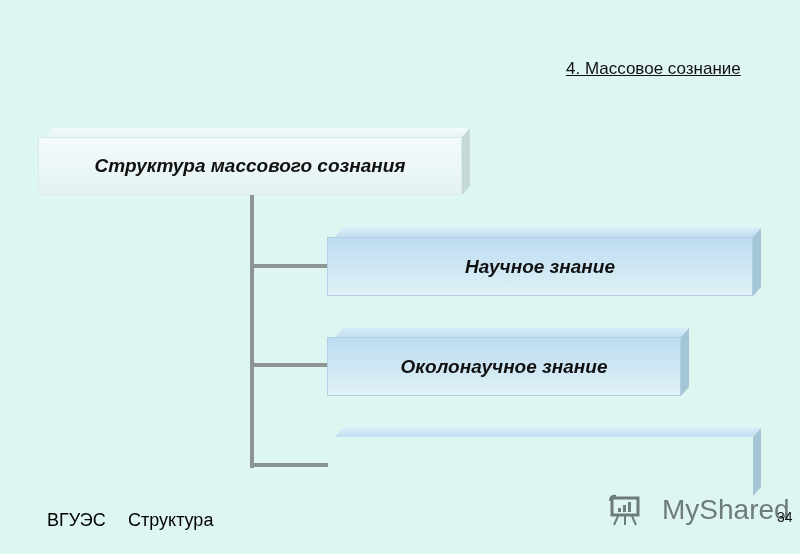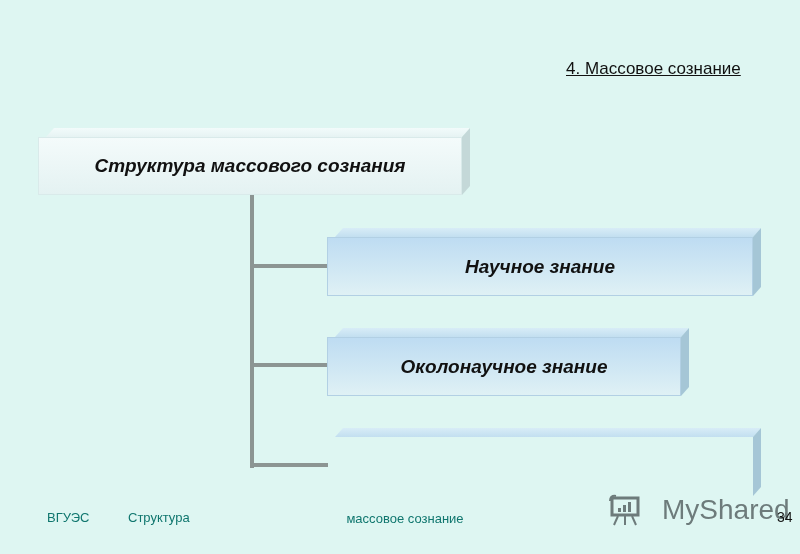--- a/index.html
+++ b/index.html
@@ -8,21 +8,21 @@
   .box { position:absolute; }
   .box .top { position:absolute; left:8px; right:0; top:0; height:9px; background:linear-gradient(#f2fbfb,#e6f3f3); clip-path:polygon(0 100%, 8px 0, 100% 0, calc(100% - 8px) 100%); }
   .box .side { position:absolute; right:0; top:0; bottom:0; width:8px; clip-path:polygon(0 9px, 100% 0, 100% calc(100% - 9px), 0 100%); }
   .box .face { position:absolute; left:0; right:8px; top:9px; bottom:0; display:flex; align-items:center; justify-content:center; font-weight:bold; font-style:italic; color:#111; box-sizing:border-box; }
   .root .face { background:linear-gradient(#f4fbfb,#e4f2f2); font-size:19px; border:1px solid #d9eaea; }
   .root .side { background:#c4d8d8; }
   .child .top { background:linear-gradient(#d8ecf7,#c2dff0); }
   .child .face { background:linear-gradient(#bedcf2,#dff1f5); font-size:19px; border:1px solid #b2d0e4; }
   .child .side { background:#a5c6d6; }
   .line { position:absolute; background:#8c9593; }
-  .footer { position:absolute; font-size:13px; color:#0f766e; }
+  .footer { position:absolute; font-size:18px; color:#000000; }
   .logo { position:absolute; left:608px; top:493px; display:flex; align-items:center; gap:20px; color:#6d7b7b; font-size:28px; }
   .page-num { position:absolute; left:736px; top:509px; font-size:14px; color:#111;margin-left:41px; }
 </style>
 </head>
 <body>
 
 <div class="section-title">4. Массовое сознание</div>
 
 <div class="box root" style="left:38px; top:128px; width:432px; height:67px;">
   <div class="top"></div>
@@ -48,21 +48,20 @@
 </div>
 
 <div class="box child" style="left:327px; top:428px; width:434px; height:68px;">
   <div class="top"></div>
   <div class="side"></div>
 </div>
 
 <div class="footer" style="left:47px; top:510px;">ВГУЭС</div>
 <div class="footer" style="left:128px; top:510px;">Структура</div>
 <div class="footer" style="left:280px; top:510px; width:250px; text-align:center; line-height:18px;">
-  <div>массовое сознание</div>
 </div>
 
 <div class="logo">
   <svg width="34" height="34" viewBox="0 0 34 34">
     <rect x="4" y="5" width="26" height="17" fill="none" stroke="#6d7b7b" stroke-width="3"></rect>
     <path d="M2 8 Q2 2 8 3" fill="none" stroke="#6d7b7b" stroke-width="2"></path>
     <rect x="10" y="15" width="3" height="4" fill="#6d7b7b"></rect>
     <rect x="15" y="12" width="3" height="7" fill="#6d7b7b"></rect>
     <rect x="20" y="9" width="3" height="10" fill="#6d7b7b"></rect>
     <line x1="10" y1="23" x2="6" y2="32" stroke="#6d7b7b" stroke-width="2"></line>

